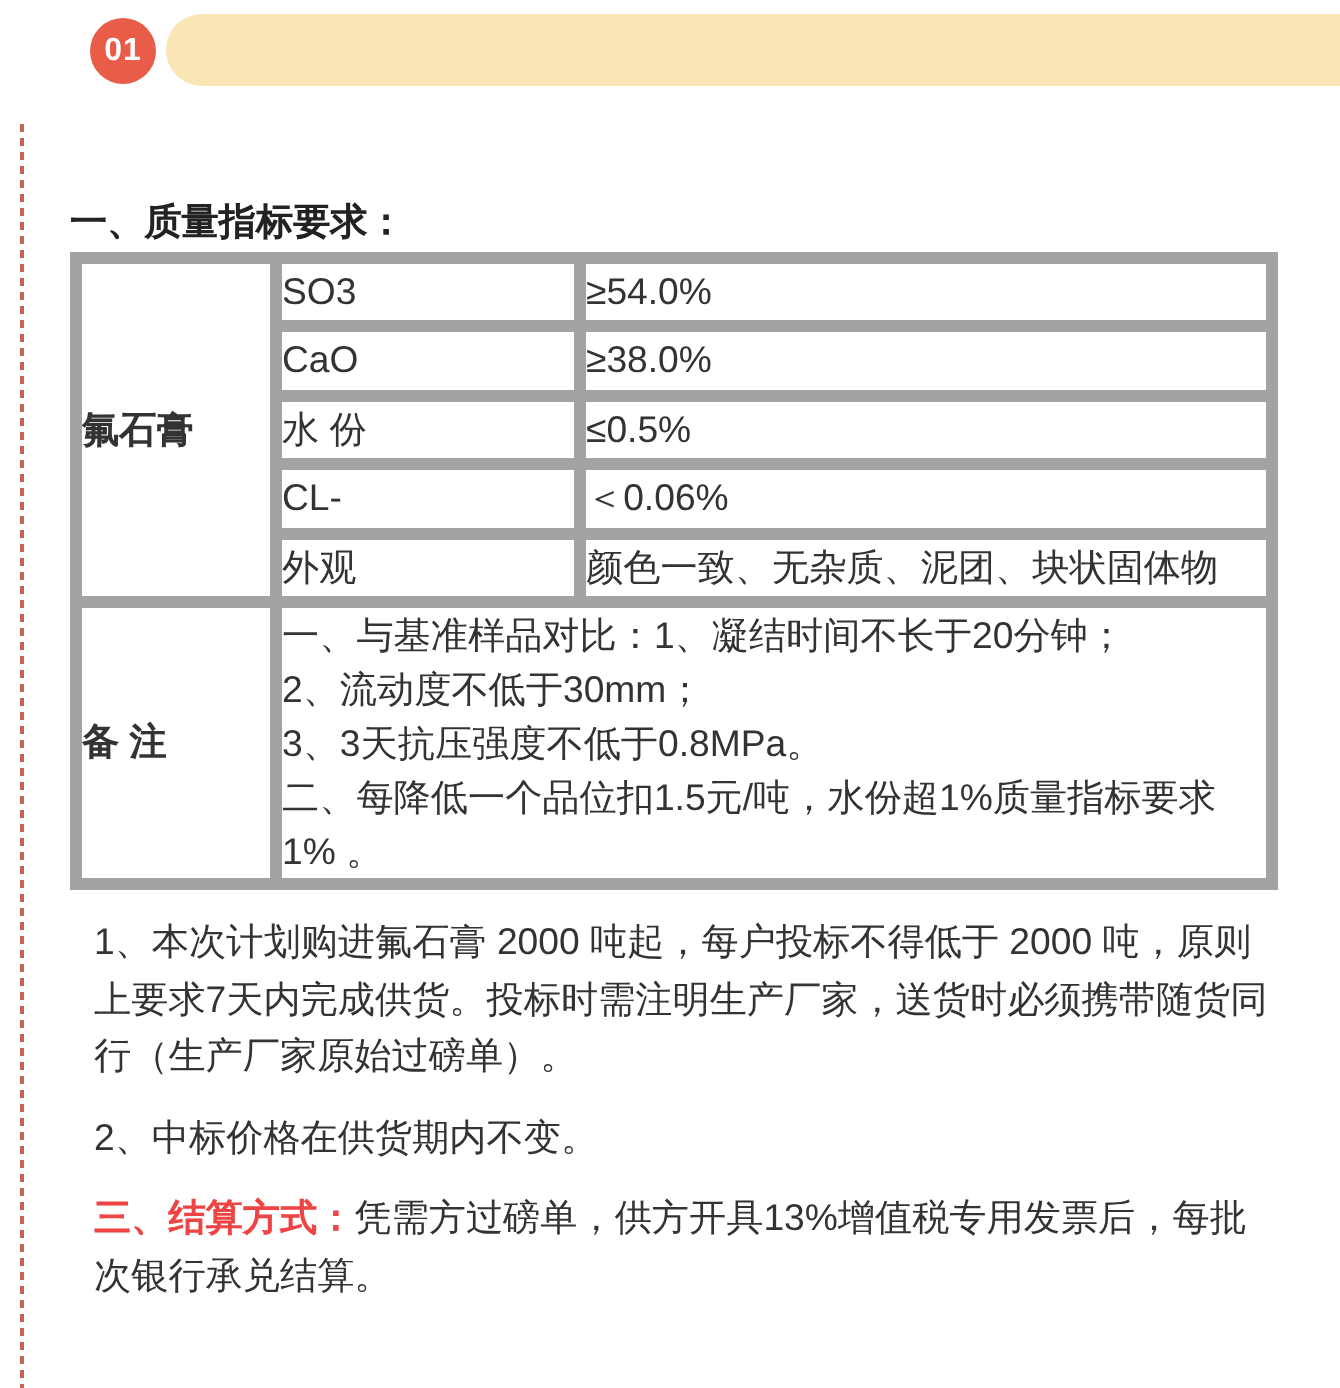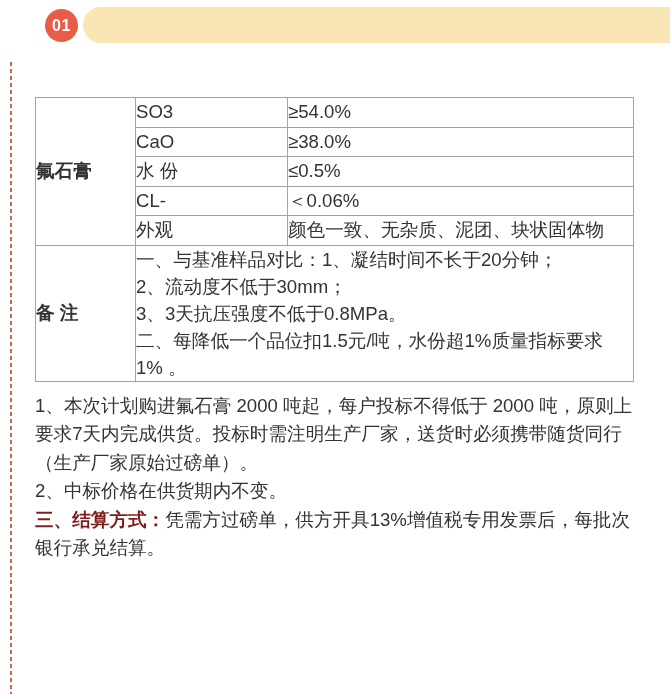--- a/index.html
+++ b/index.html
@@ -35,30 +35,30 @@
     color:#e85c48;font-weight:bold;font-size:20px;letter-spacing:1px;
     z-index:2;
   }
   
   .content{
     position:absolute;left:35px;top:97px;width:612px;
     font-size:18.6px;line-height:28.5px;
   }
   .intro{margin:0;text-indent:29px;}
   .sec-heading{margin:0;font-weight:bold;color:#222222;}
-  .inline-heading{font-weight:bold;color:#7f1d1d;}
-  .item{margin:0;}
+  .inline-heading{font-weight:bold;color:#ef4444;}
+  .item{margin:12px;}
   .sec2{margin-top:10px;}
   
   table.spec{
     border-collapse:collapse;width:598px;table-layout:fixed;
     font-size:18.6px;color:#333333;
   }
   table.spec td{
-    border:1px solid #a3a3a3;
+    border:6px solid #a3a3a3;
     padding:0;
     height:27px;
     vertical-align:middle;
     overflow:hidden;
   }
   td.group-label{padding-left:20px;font-weight:bold;}
   td.attr-name{padding-left:25px;}
   td.attr-value{padding-left:9px;}
   td.remarks{padding:1px 4px 1px 5px;line-height:27px;height:auto;}
   .remark-line{white-space:nowrap;}
@@ -74,20 +74,21 @@
   <div class="dash-rule"></div>
 
   <div class="header">
     <div class="header-pill"></div>
     <div class="header-num">01</div>
   </div>
 
   <div class="content">
 
 
+    <p class="sec-heading">一、质量指标要求：</p>
 
     <table class="spec">
       <colgroup>
           <col class="c1">
           <col class="c2">
           <col class="c3">
         </colgroup>
       <tbody>
         <tr>
           <td class="group-label" rowspan="5">氟石膏</td>

